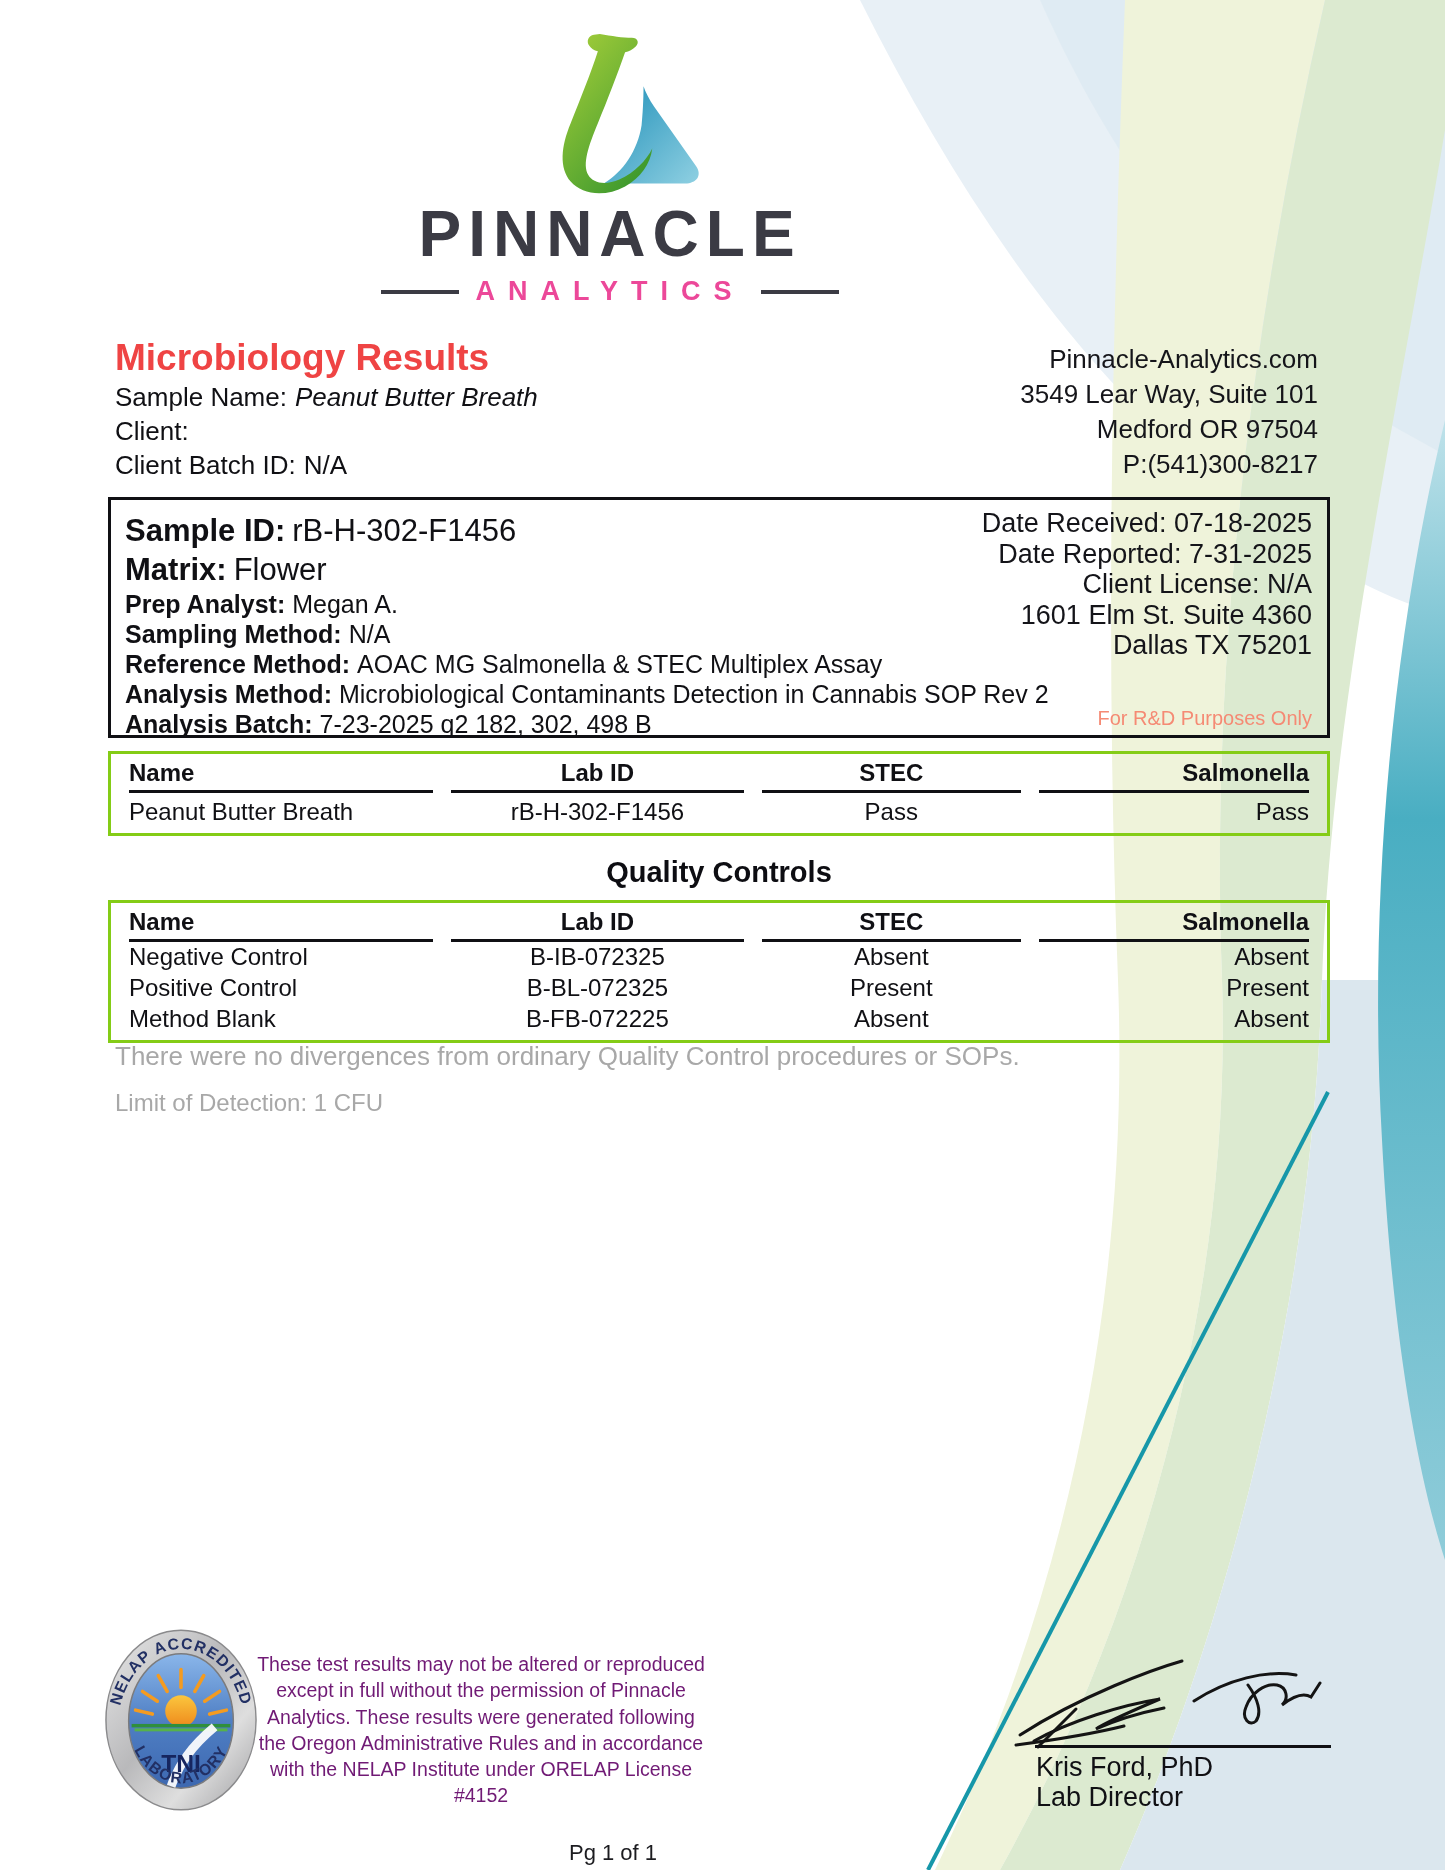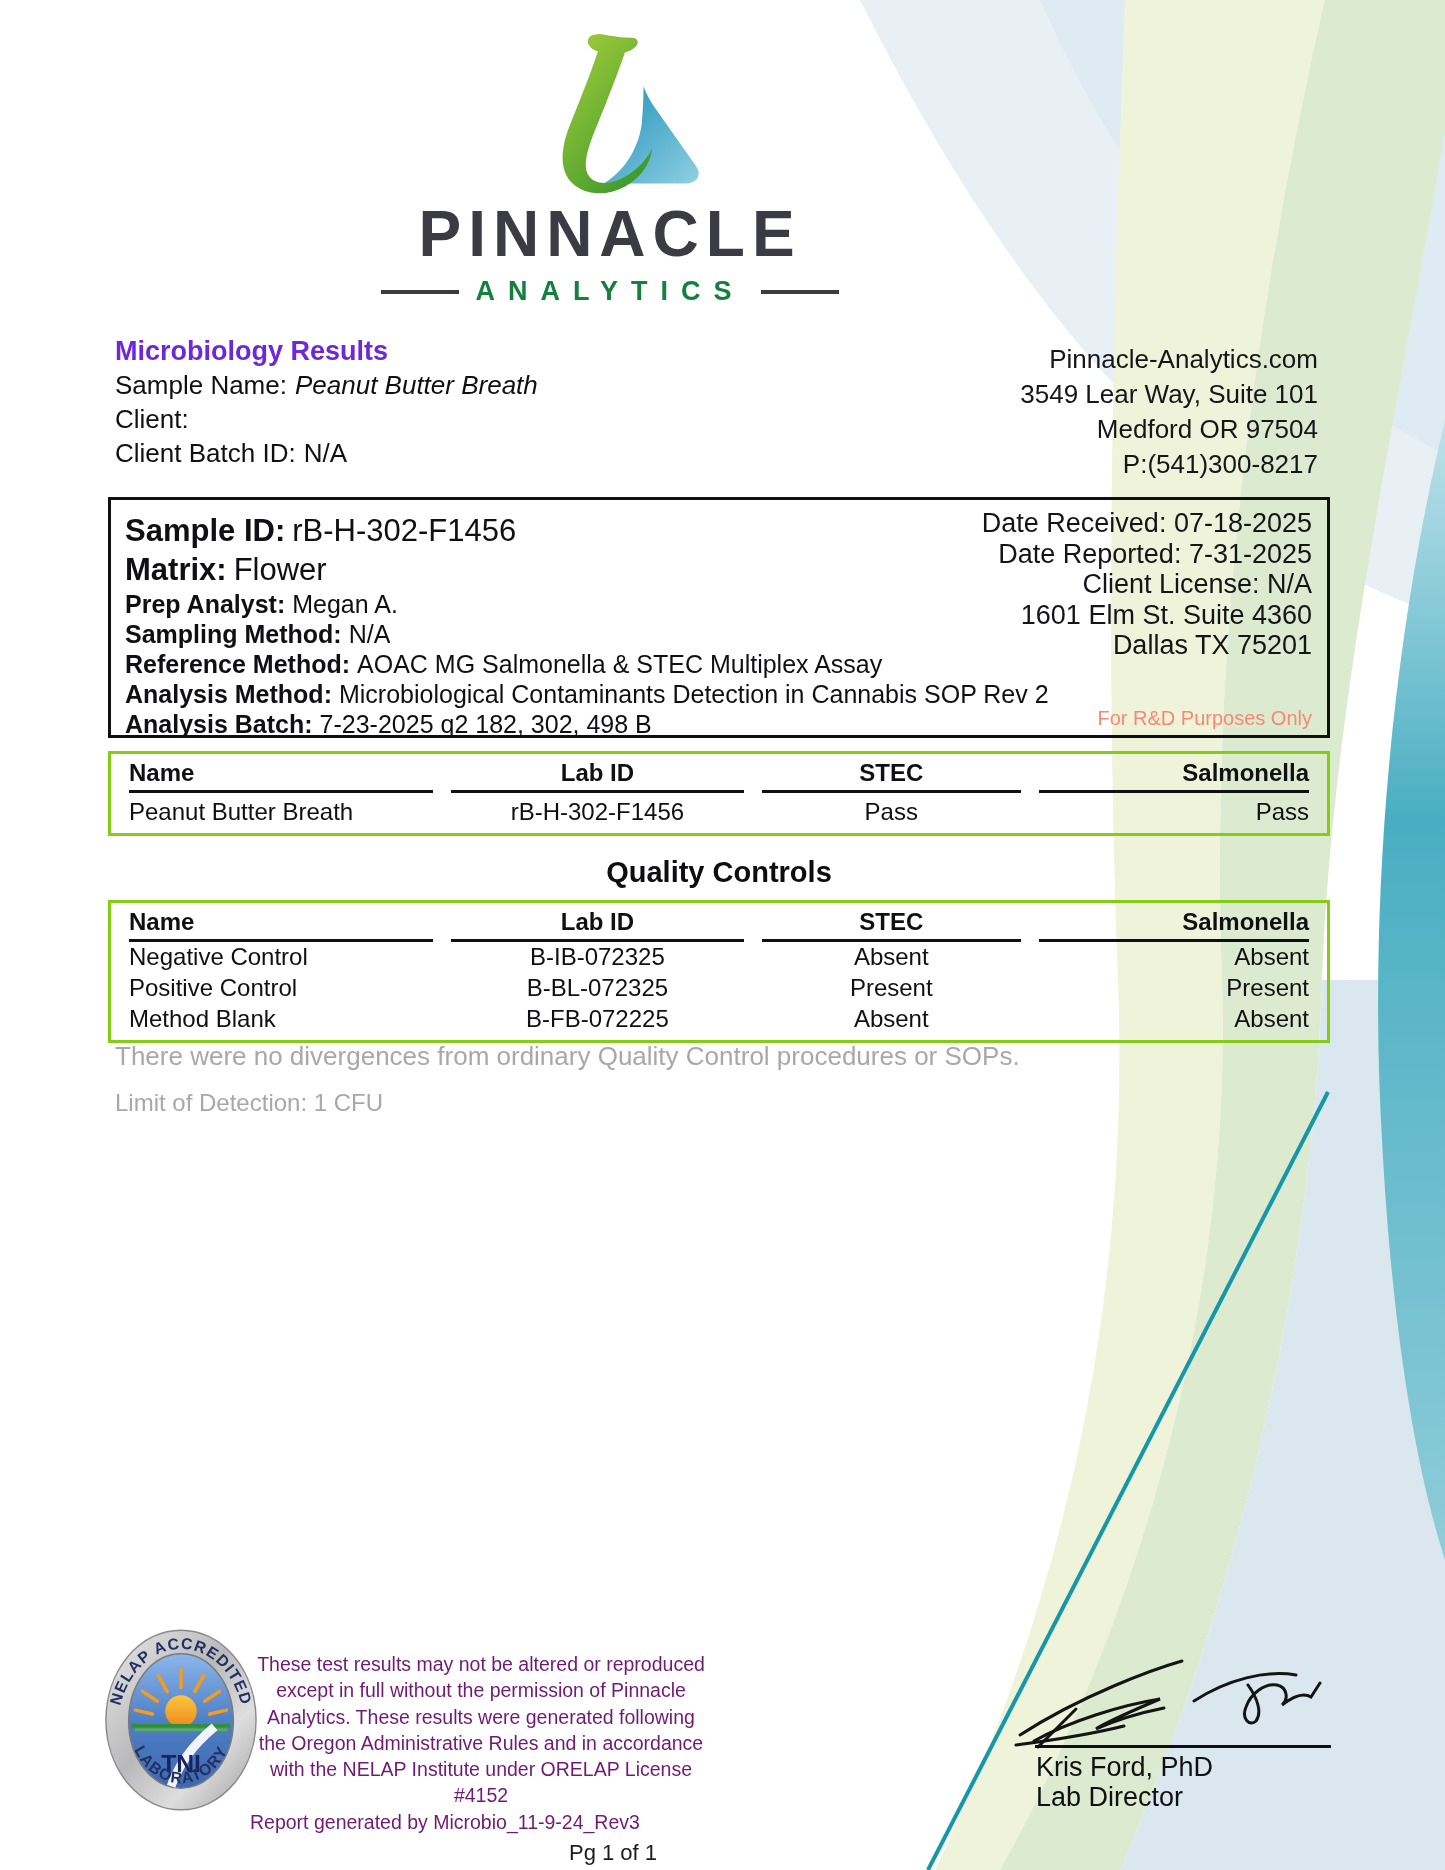--- a/index.html
+++ b/index.html
@@ -9,25 +9,25 @@
     margin:0 auto;
   }
   .bg-svg { position:absolute; left:0; top:0; width:1445px; height:1870px; z-index:0; }
   .content { position:absolute; inset:0; z-index:1; }
 
   
   .logo { position:absolute; left:0; top:30px; width:1220px; display:flex; flex-direction:column; align-items:center; }
   .brand { font-size:64px; font-weight:bold; letter-spacing:7px; color:#3b3b44; margin-top:2px; line-height:1; }
   .subbrand { display:flex; align-items:center; gap:16px; margin-top:10px; }
   .subbrand .rule { width:78px; height:4px; background:#3b3b44; }
-  .subbrand .subtext { font-size:27px; font-weight:bold; letter-spacing:13px; color:#15803d; }
+  .subbrand .subtext { font-size:27px; font-weight:bold; letter-spacing:13px; color:#ec4899; }
 
   
   .hdr-left { position:absolute; left:115px; top:336px; }
-  .hdr-title { font-size:27px; font-weight:bold; color:#6d28d9; line-height:1.18; }
+  .hdr-title { font-size:37px; font-weight:bold; color:#ef4444; line-height:1.18; }
   .hdr-row { font-size:26px; line-height:34px; }
   .hdr-row .lbl { font-weight:normal; }
   .hdr-row .val { margin-left:8px; }
   .val-italic { font-style:italic; margin-left:14px; }
   .hdr-right { position:absolute; right:127px; top:342px; text-align:right; font-size:26px; line-height:35px; color:#15151a; }
 
   
   .sample-box { position:absolute; left:108px; top:497px; width:1222px; height:241px;
     border:3px solid #101014; box-sizing:border-box; padding:11px 14px; }
   .sb-row { display:flex; align-items:baseline; }
@@ -280,21 +280,20 @@
         </text>
       </svg>
     </div>
 
     <div class="disclaimer">
       <div>These test results may not be altered or reproduced</div>
       <div>except in full without the permission of Pinnacle</div>
       <div>Analytics. These results were generated following</div>
       <div>the Oregon Administrative Rules and in accordance</div>
       <div>with the NELAP Institute under ORELAP License #4152</div>
-      <div class="last">Report generated by Microbio_11-9-24_Rev3</div>
     </div>
 
     <div class="page-num">Pg 1 of 1</div>
 
     <svg class="sig-art" width="322" height="95" viewBox="0 0 322 95">
       <g stroke="#141414" stroke-width="3" fill="none" stroke-linecap="round">
         <path d="M8,80 C70,40 142,14 170,6"></path>
         <path d="M22,86 C58,66 110,50 148,44 C120,56 96,66 84,74 C104,65 132,57 152,53"></path>
         <path d="M4,90 C42,85 88,77 112,71"></path>
         <path d="M26,92 L64,54"></path>

